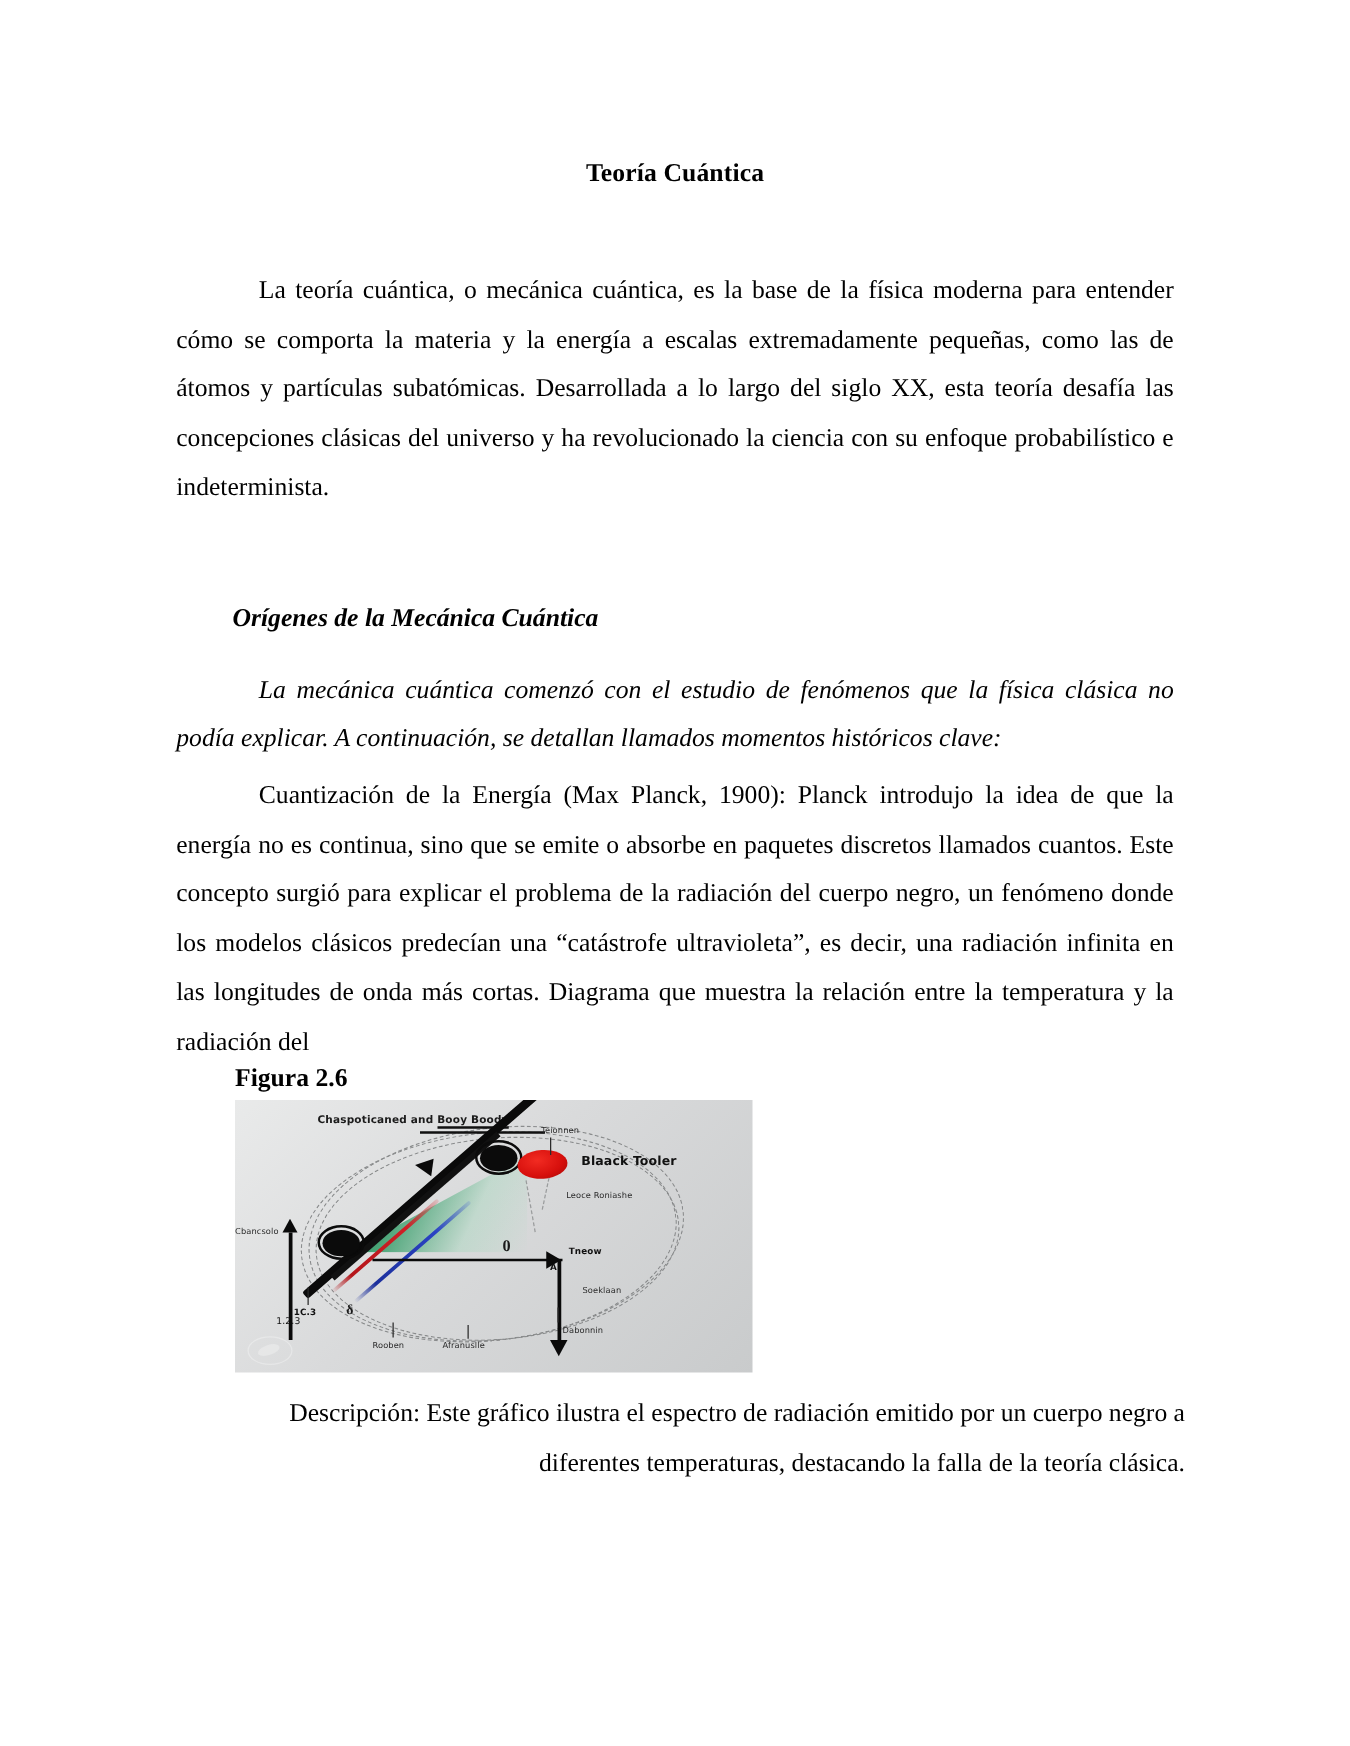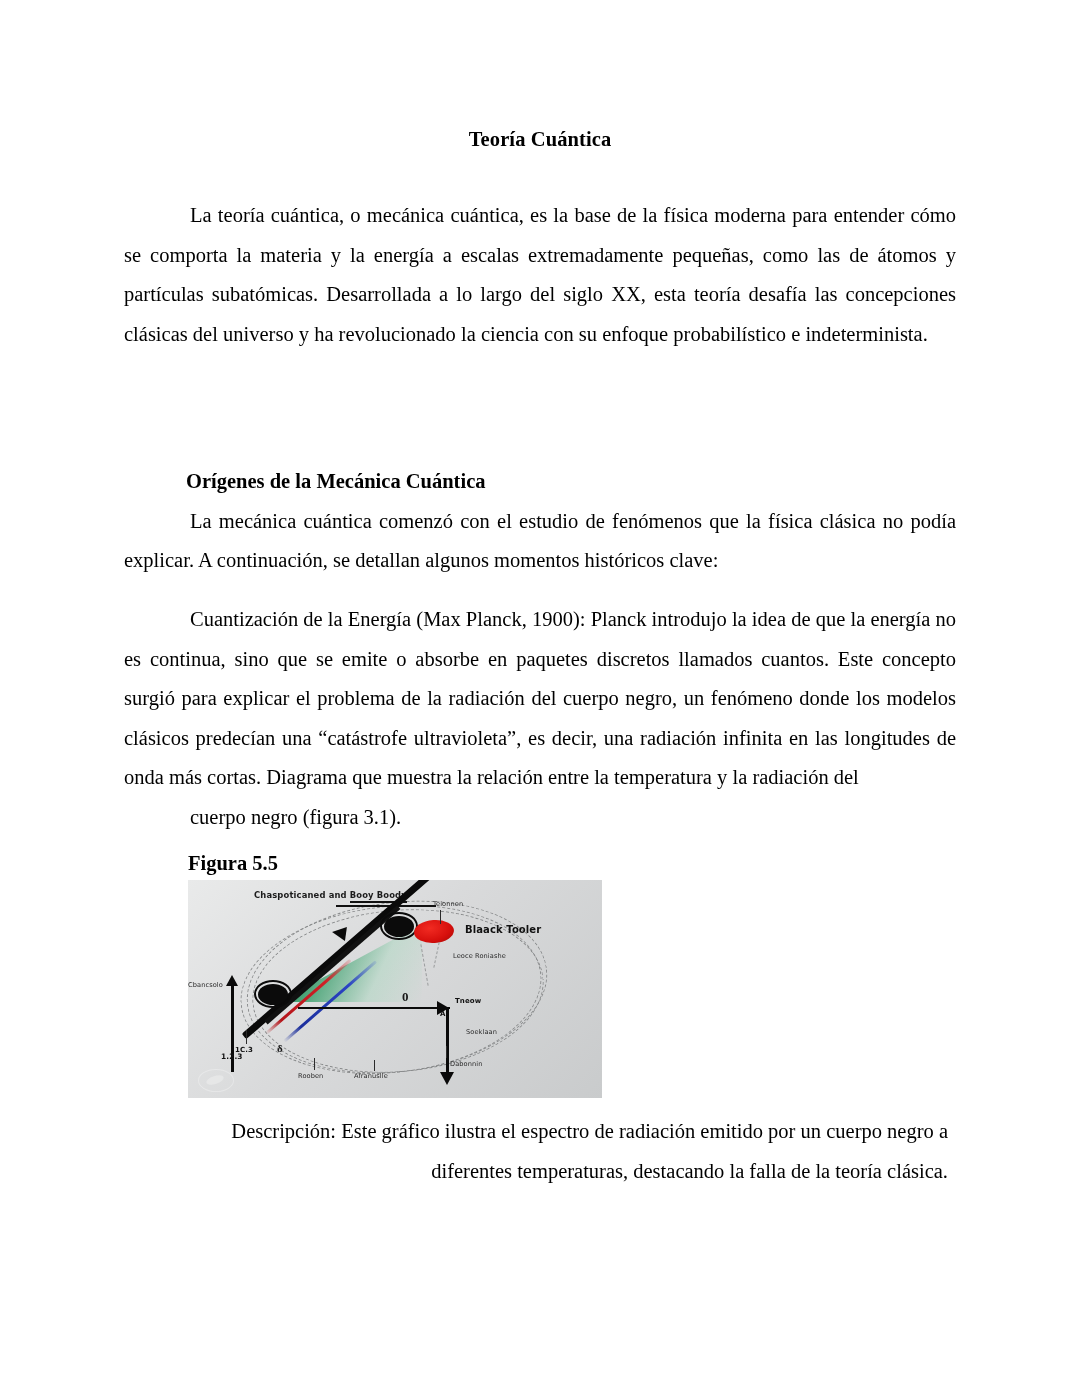--- a/index.html
+++ b/index.html
@@ -30,21 +30,21 @@
     right: 0;
     top: 128px;
     letter-spacing: .1px;
   }
   .textblock {
     position: absolute;
     left: 124px;
     width: 832px;
   }
   p.body {
-    margin: 0;
+    margin: 17px;
     font-size: 20.5px;
     line-height: 39.5px;
     text-align: justify;
     text-justify: inter-word;
   }
   p.body.indent { text-indent: 66px; }
   .section-head {
     font-weight: bold;
     font-size: 20.5px;
     line-height: 39.5px;
@@ -260,31 +260,31 @@
 <body>
 
 <div class="page">
 
   <h1 class="doc-title">Teoría Cuántica</h1>
 
   <div class="textblock" style="top:196px;">
     <p class="body indent">La teoría cuántica, o mecánica cuántica, es la base de la física moderna para entender cómo se comporta la materia y la energía a escalas extremadamente pequeñas, como las de átomos y partículas subatómicas. Desarrollada a lo largo del siglo XX, esta teoría desafía las concepciones clásicas del universo y ha revolucionado la ciencia con su enfoque probabilístico e indeterminista.</p>
   </div>
 
-  <div class="textblock" style="top:462px;">
+  <div class="textblock" style="top:476px;font-style:italic;">
     <p class="section-head">Orígenes de la Mecánica Cuántica</p>
-    <p class="body indent">La mecánica cuántica comenzó con el estudio de fenómenos que la física clásica no podía explicar. A continuación, se detallan algunos momentos históricos clave:</p>
+    <p class="body indent">La mecánica cuántica comenzó con el estudio de fenómenos que la física clásica no podía explicar. A continuación, se detallan llamados momentos históricos clave:</p>
   </div>
 
   <div class="textblock" style="top:600px;">
     <p class="body indent">Cuantización de la Energía (Max Planck, 1900): Planck introdujo la idea de que la energía no es continua, sino que se emite o absorbe en paquetes discretos llamados cuantos. Este concepto surgió para explicar el problema de la radiación del cuerpo negro, un fenómeno donde los modelos clásicos predecían una “catástrofe ultravioleta”, es decir, una radiación infinita en las longitudes de onda más cortas. Diagrama que muestra la relación entre la temperatura y la radiación del</p>
     <p class="body" style="text-indent:66px;">cuerpo negro (figura 3.1).</p>
   </div>
 
-  <div class="figure-label">Figura 5.5</div>
+  <div class="figure-label">Figura 2.6</div>
 
   <div class="figure-box">
     <div class="fig-inner">
 
       <div class="orbit o1"></div>
       <div class="orbit o2"></div>
       <div class="orbit o3"></div>
 
       <div class="fig-title"><span>Chaspoticaned and </span><span class="ul">Booy Boody</span></div>
       <div class="fig-title-rule"></div>
@@ -301,21 +301,21 @@
       <div class="node n2"></div>
 
       <div class="red-blob"></div>
 
       <div class="ray red"></div>
       <div class="ray blue"></div>
 
       <div class="axis-v" style="left:43px; top:106px; height:86px;"></div>
       <div class="arrow-up" style="left:38px; top:95px;"></div>
       <div class="lbl" style="left:0; top:101px;">Cbancsolo</div>
-      <div class="lbl" style="left:33px; top:172px; font-weight:bold; font-size:7.4px; color:#111;">1.2.3</div>
+      <div class="lbl" style="left:33px; top:172px; font-weight:normal; font-size:7.4px; color:#111;">1.2.3</div>
 
       <div class="lbl ser" style="left:89px; top:162px;">δ</div>
 
       <div class="lbl ser" style="left:214px; top:109px; font-size:13px;">0</div>
       <div class="hline" style="left:110px; top:127px; width:152px;"></div>
       <div class="arrow-left-tri" style="left:249px; top:121px; transform:rotate(180deg); border-right-width:12px;"></div>
 
       <div class="axis-v" style="left:258px; top:128px; height:72px;"></div>
       <div class="arrow-down" style="left:252px; top:192px;"></div>
       <div class="lbl bold" style="left:252px; top:130px; font-size:7px;">A</div>

